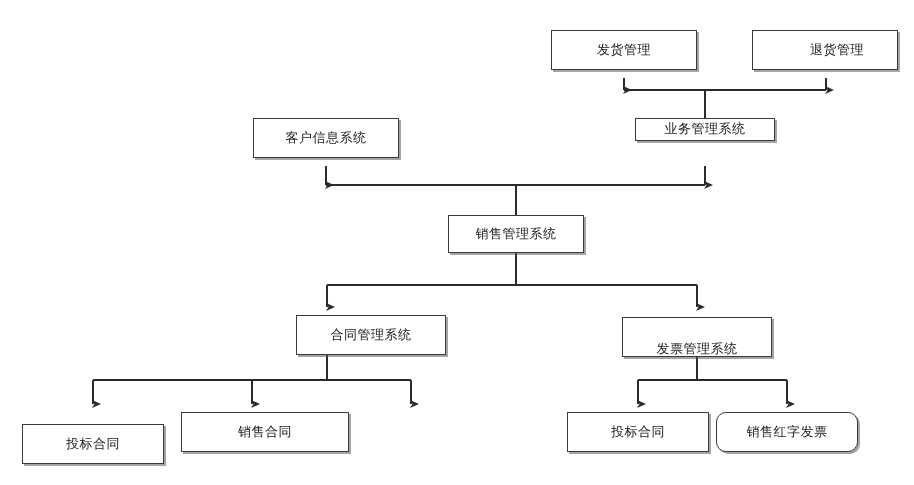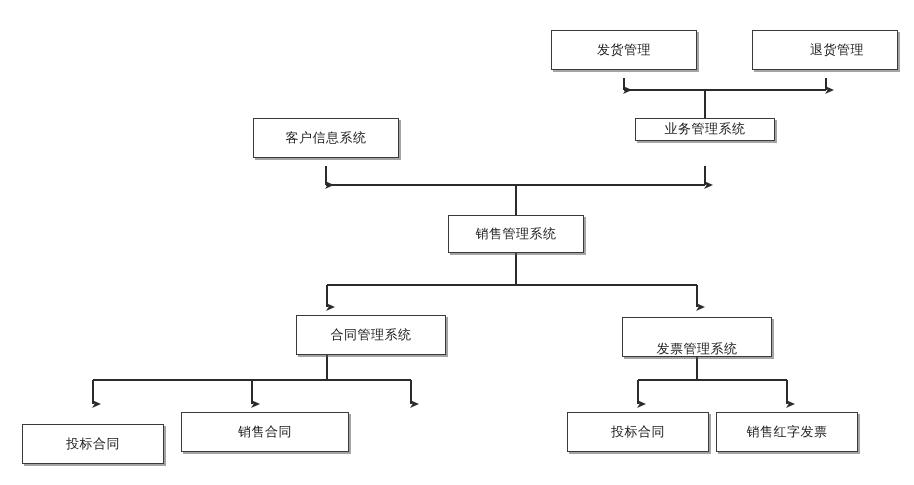--- a/index.html
+++ b/index.html
@@ -133,17 +133,17 @@
 
   <div class="node" style="left:181px; top:412px; width:168px; height:40px;">
     <span class="node-label">销售合同</span>
   </div>
 
 
   <div class="node" style="left:567px; top:412px; width:142px; height:40px;">
     <span class="node-label">投标合同</span>
   </div>
 
-  <div class="node" style="left:716px; top:412px; width:142px; height:40px;">
+  <div class="node" style="left:716px; top:412px; width:142px; height:40px;border-radius:10px;">
     <span class="node-label">销售红字发票</span>
   </div>
 
 </div>
 
 </body></html>

